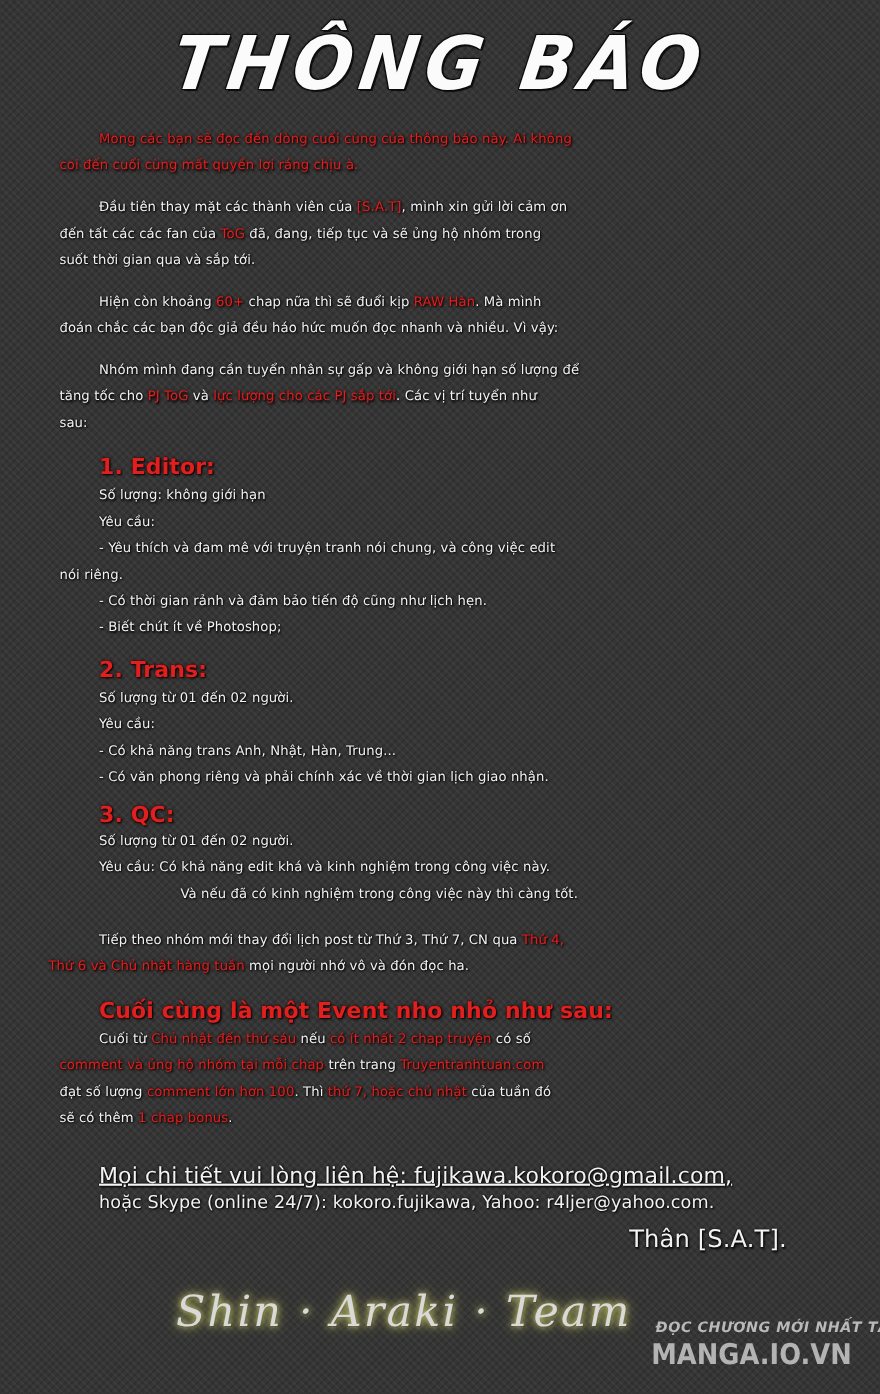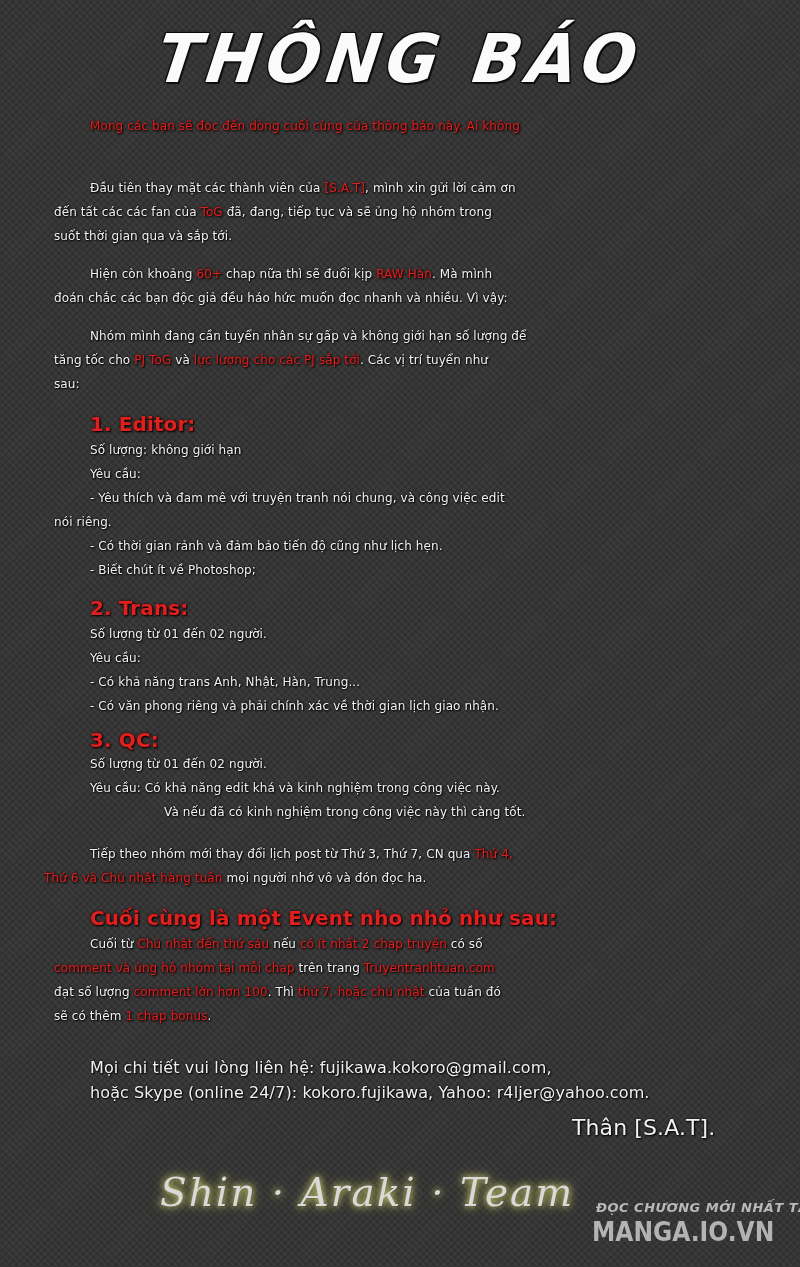--- a/index.html
+++ b/index.html
@@ -48,20 +48,21 @@
     }
   </style>
 </head>
 <body>
 
 <div class="page">
 
   <div class="title">THÔNG BÁO</div>
 
   <div class="line red" style="left:90px; top:114px;">Mong các bạn sẽ đọc đến dòng cuối cùng của thông báo này. Ai không</div>
+  <div class="line red" style="left:54px; top:138px;">coi đến cuối cùng mất quyền lợi ráng chịu à.</div>
 
   <div class="line" style="left:90px; top:176px;">
     <span>Đầu tiên thay mặt các thành viên của </span><span class="red">[S.A.T]</span><span>, mình xin gửi lời cảm ơn</span>
   </div>
   <div class="line" style="left:54px; top:200px;">
     <span>đến tất các các fan của </span><span class="red">ToG</span><span> đã, đang, tiếp tục và sẽ ủng hộ nhóm trong</span>
   </div>
   <div class="line" style="left:54px; top:224px;">suốt thời gian qua và sắp tới.</div>
 
   <div class="line" style="left:90px; top:262px;">
@@ -108,21 +109,21 @@
   <div class="line" style="left:54px; top:956px;">
     <span class="red">comment và ủng hộ nhóm tại mỗi chap</span><span> trên trang </span><span class="red">Truyentranhtuan.com</span>
   </div>
   <div class="line" style="left:54px; top:980px;">
     <span>đạt số lượng </span><span class="red">comment lớn hơn 100</span><span>. Thì </span><span class="red">thứ 7, hoặc chủ nhật</span><span> của tuần đó</span>
   </div>
   <div class="line" style="left:54px; top:1004px;">
     <span>sẽ có thêm </span><span class="red">1 chap bonus</span><span>.</span>
   </div>
 
-  <div class="line" style="left:90px; top:1056px; font-size:16px;">Mọi chi tiết vui lòng liên hệ: fujikawa.kokoro@gmail.com,</div>
+  <div class="line" style="left:90px; top:1056px; font-size:20px;text-decoration:underline;">Mọi chi tiết vui lòng liên hệ: fujikawa.kokoro@gmail.com,</div>
   <div class="line" style="left:90px; top:1081px; font-size:16px;">hoặc Skype (online 24/7): kokoro.fujikawa, Yahoo: r4ljer@yahoo.com.</div>
 
   <div class="line sig" style="left:572px; top:1116px;">Thân [S.A.T].</div>
 
   <div class="team">Shin · Araki · Team</div>
 
   <div class="wm1">ĐỌC CHƯƠNG MỚI NHẤT TẠI</div>
   <div class="wm2">MANGA.IO.VN</div>
 </div>
 

